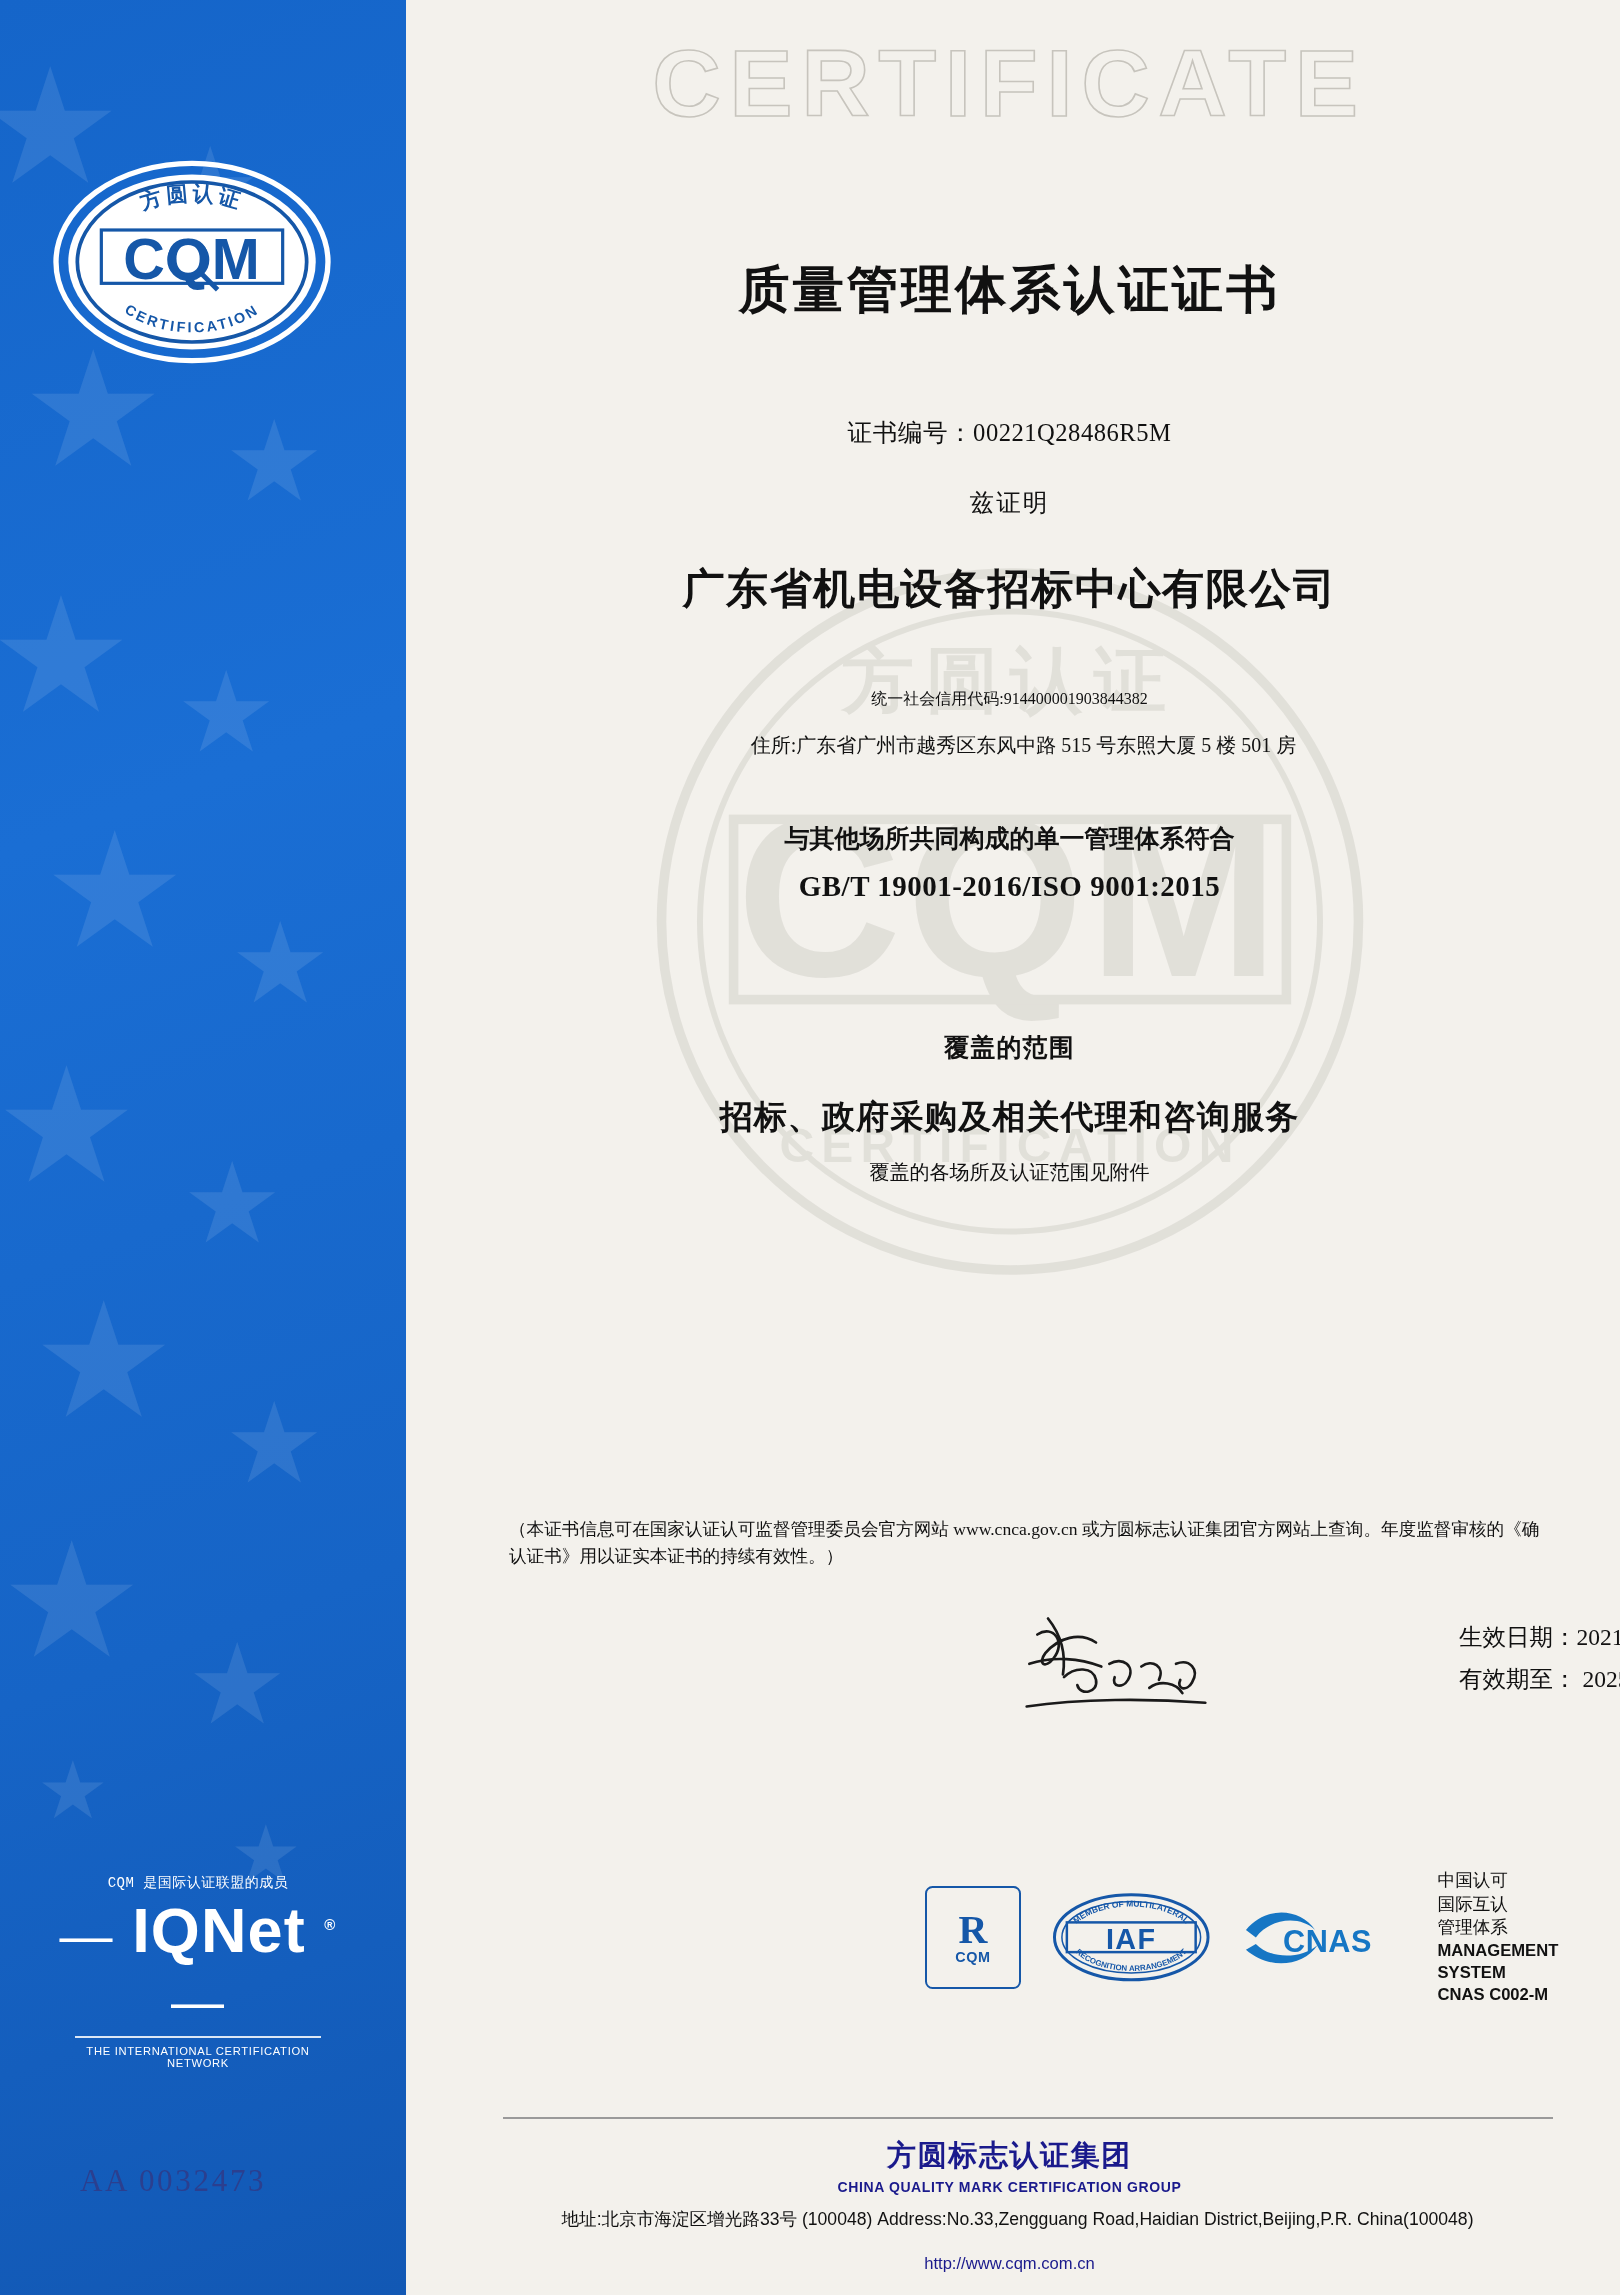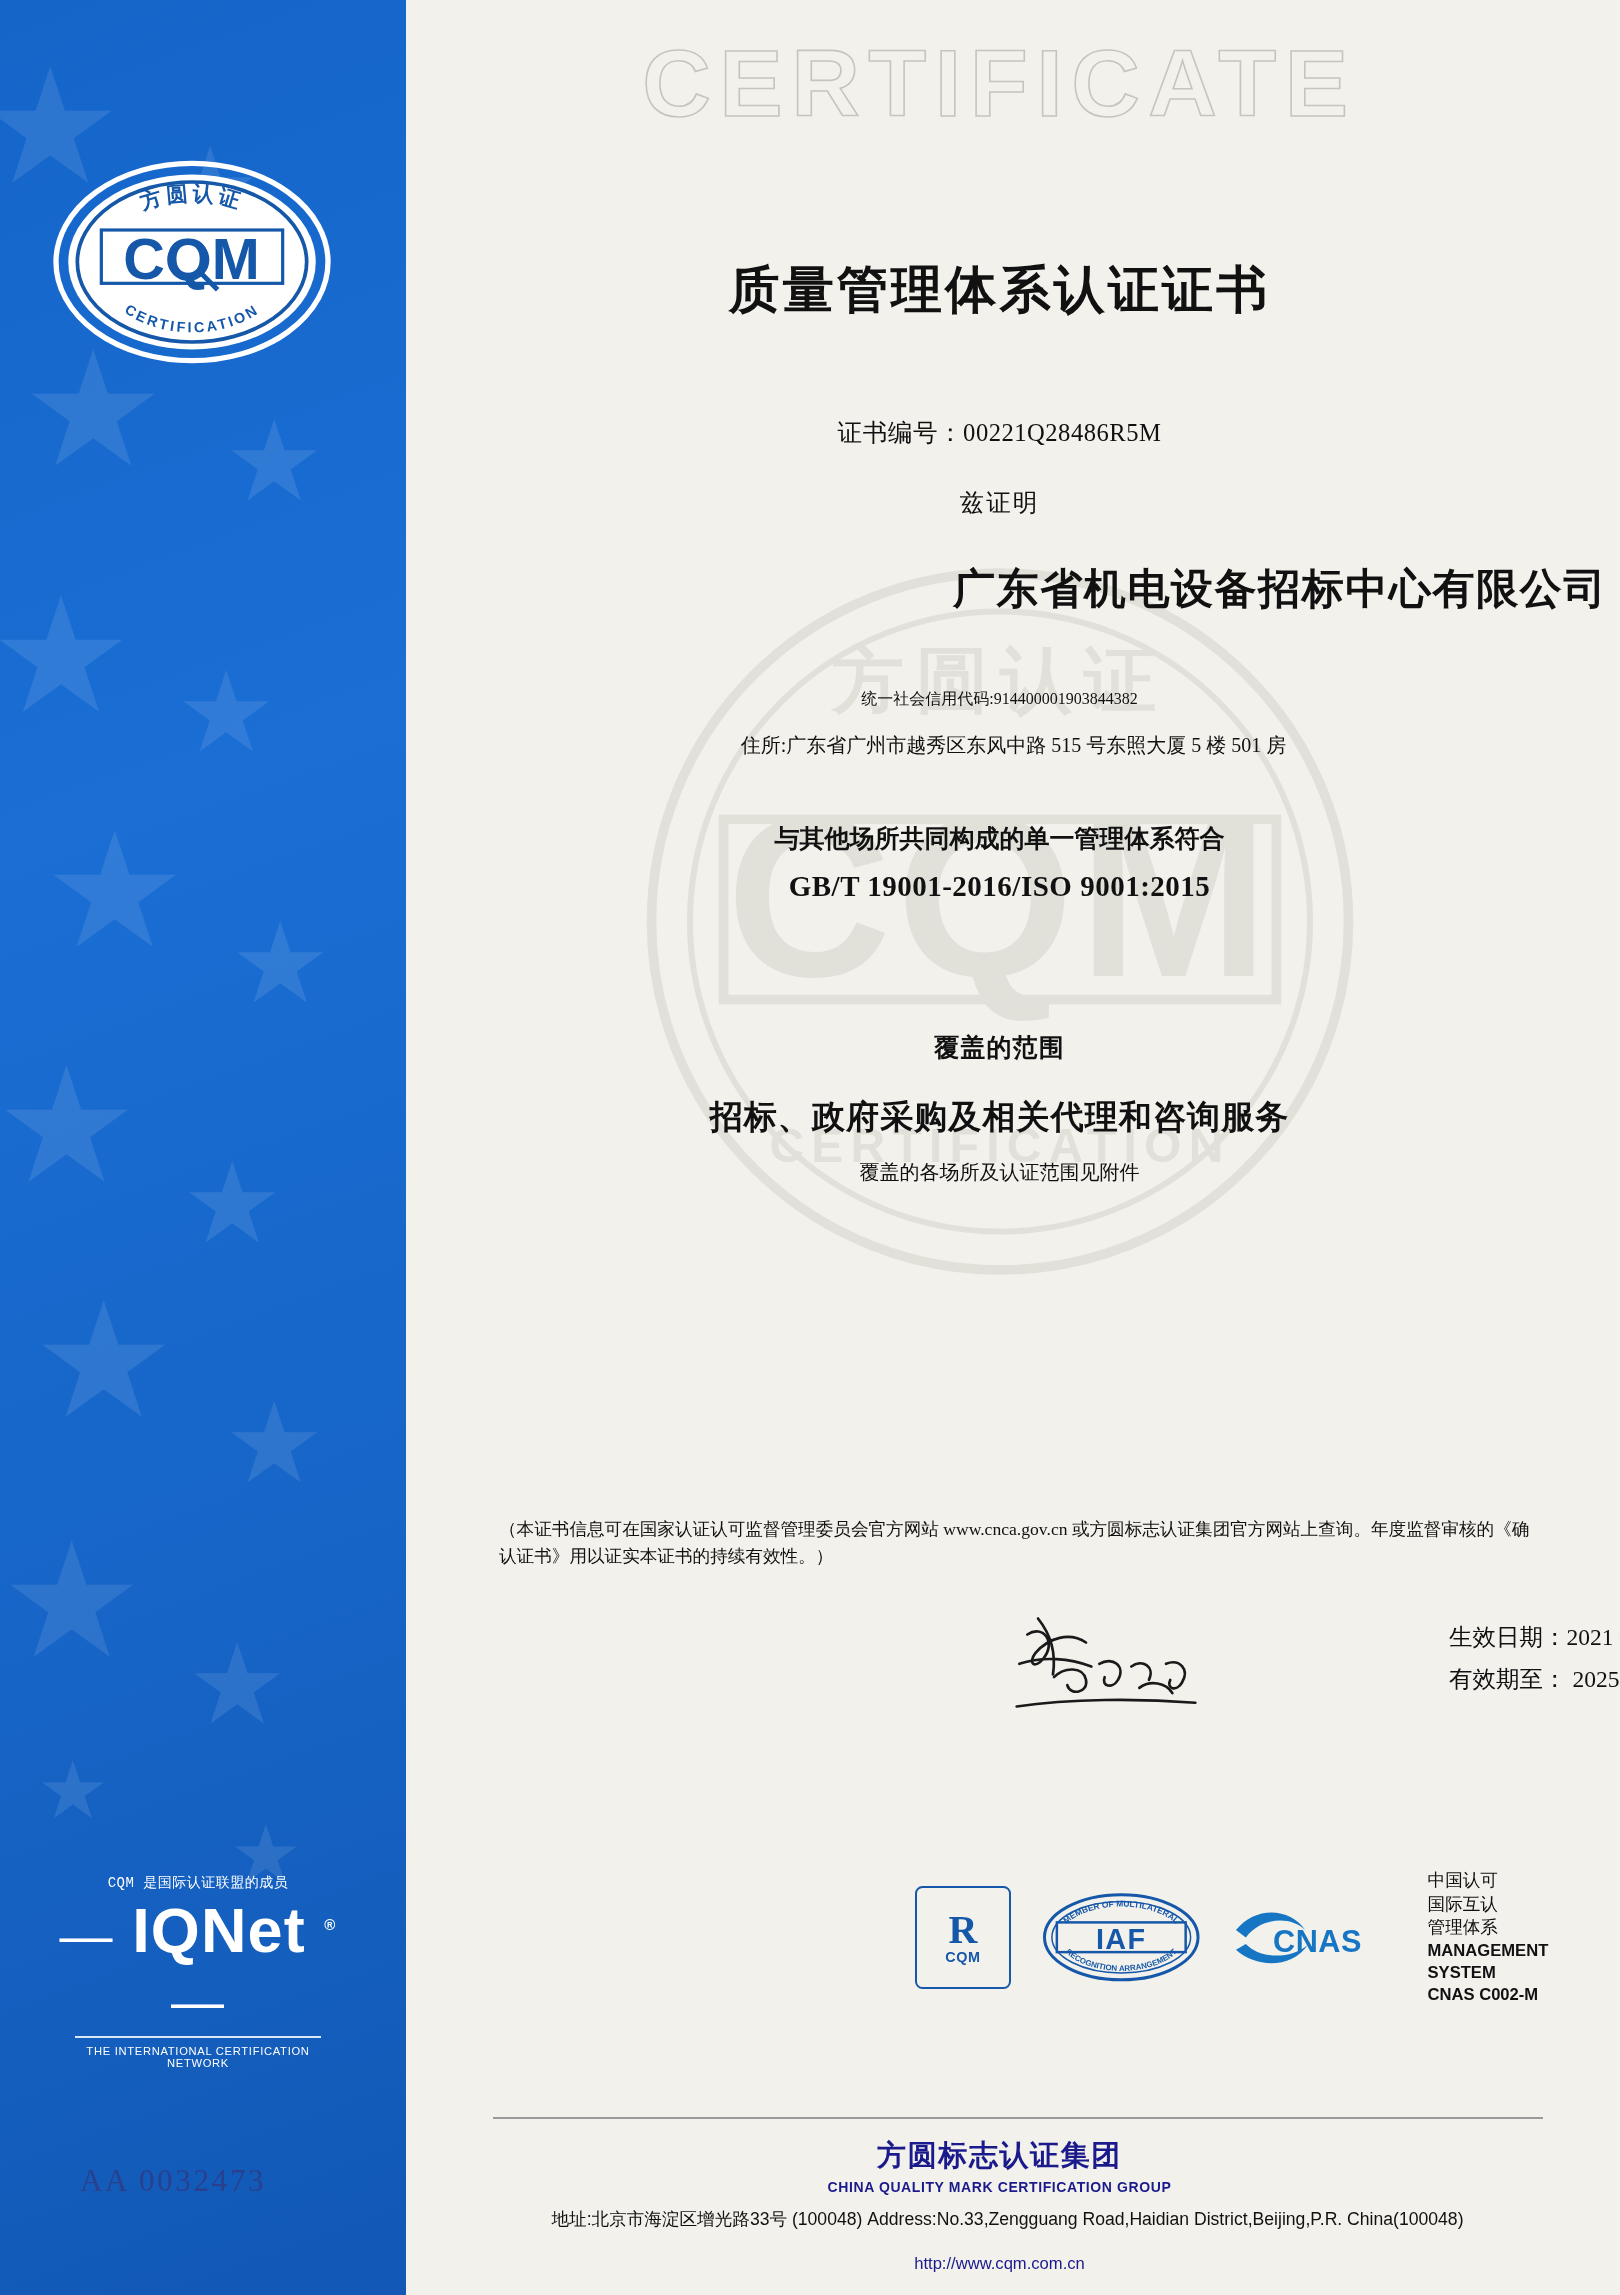--- a/index.html
+++ b/index.html
@@ -95,21 +95,21 @@
     left: 80px; top: 2163px;
     font-size: 31px;
     color: #2b3f8f;
     font-family: "Liberation Serif", serif;
     letter-spacing: 2.7px;
   }
 
   
   .main {
     position: absolute;
-    left: 392px; top: 0;
+    left: 402px; top: 0;
     width: 1215px; height: 2295px;
   }
 
   .watermark-title {
     position: absolute;
     left: 0; right: 0; top: 29px;
     text-align: center;
     font-family: "Liberation Sans", sans-serif;
     font-size: 95px;
     font-weight: bold;
@@ -150,21 +150,21 @@
     position: absolute;
     left: 0; right: 0; top: 486px;
     text-align: center;
     font-size: 24.6px;
     color: #111;
     letter-spacing: 2.1px;
   }
   .company {
     position: absolute;
     left: 0; right: 0; top: 561px;
-    text-align: right;
+    text-align: center;
     font-size: 42px;
     font-weight: bold;
     color: #111;
     letter-spacing: 1.6px;
   }
   .credit-code {
     position: absolute;
     left: 0; right: 0; top: 689px;
     text-align: center;
     font-size: 16px;

